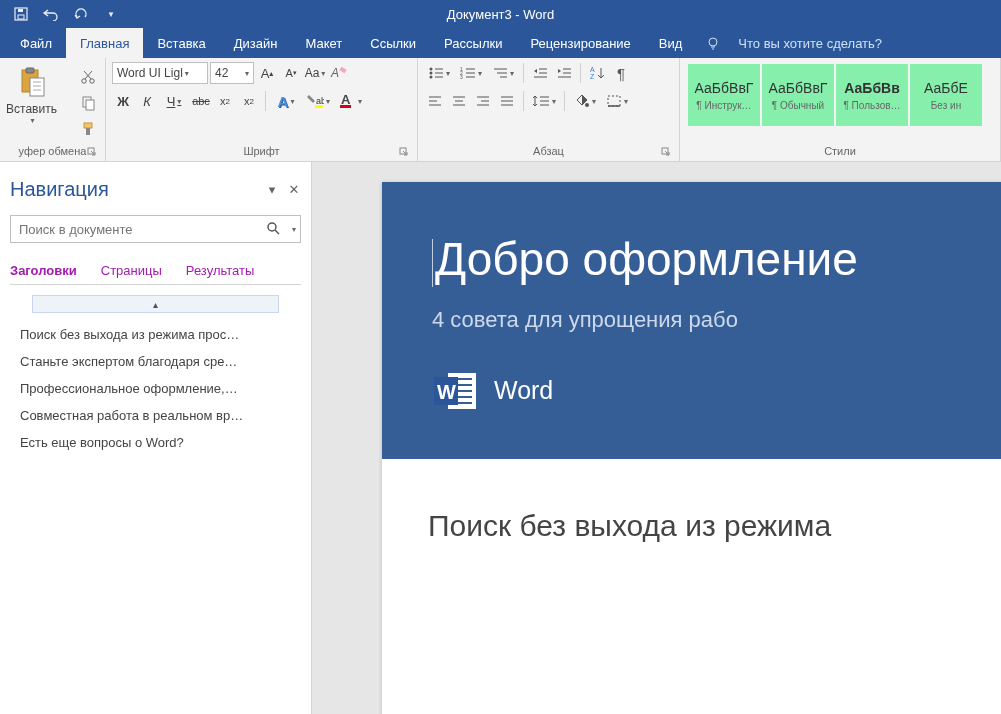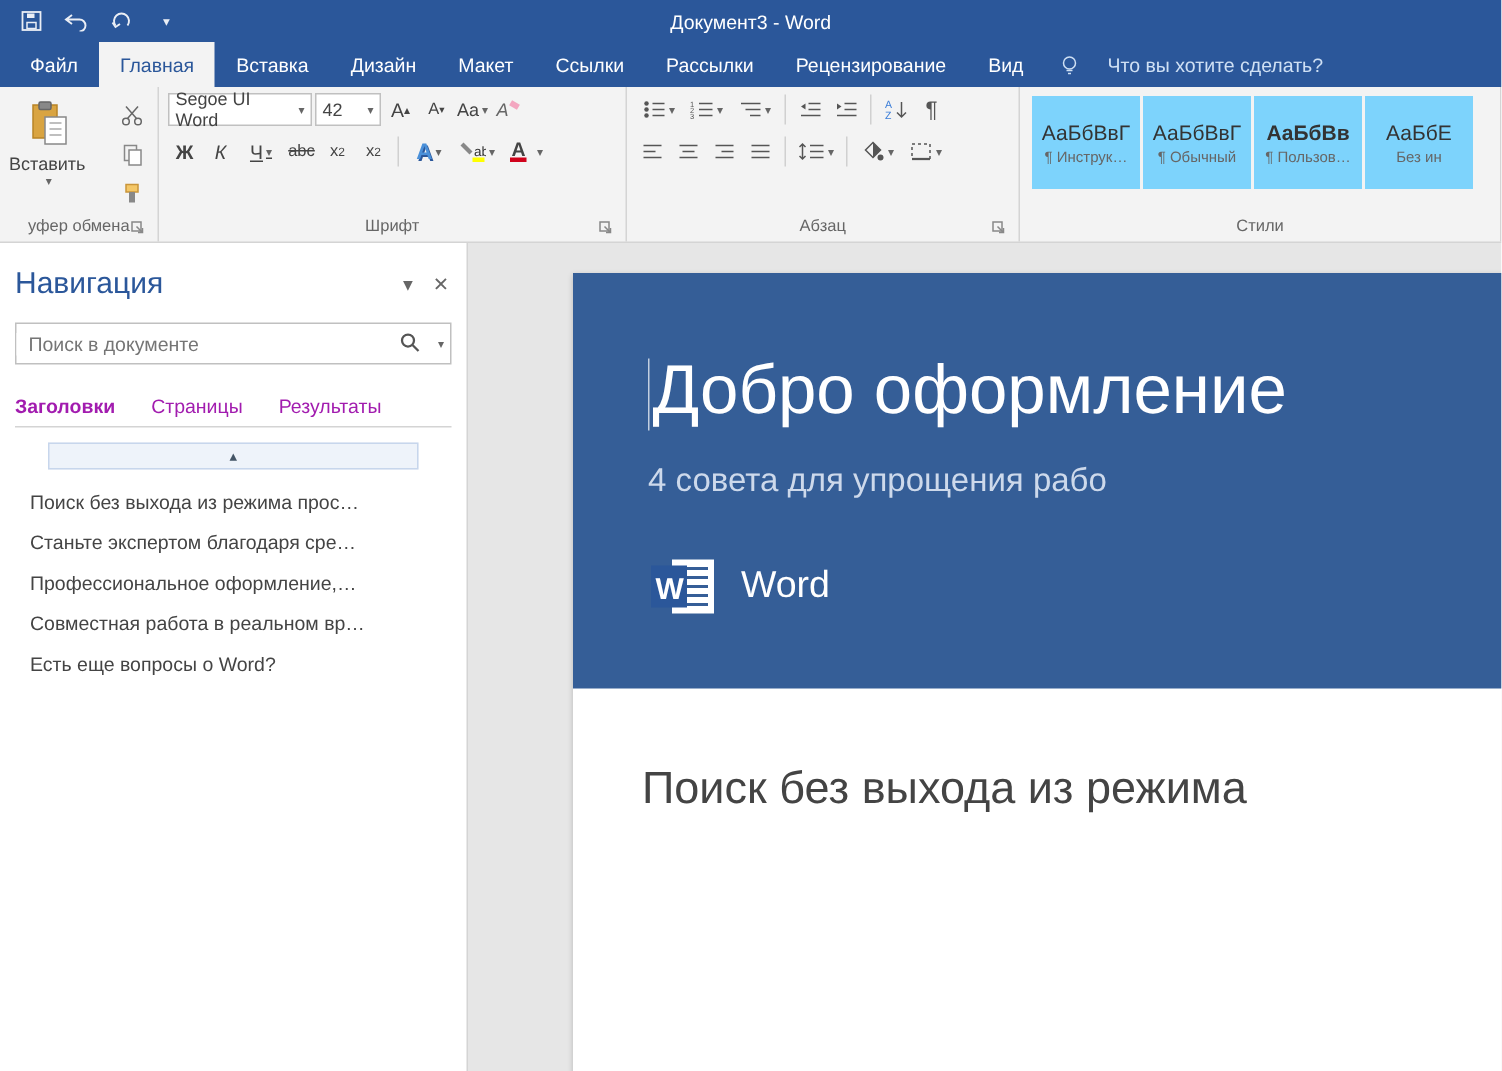--- a/index.html
+++ b/index.html
@@ -30,21 +30,21 @@
 .icon { display: inline-flex; align-items: center; justify-content: center; }
 .small-col { display: flex; flex-direction: column; gap: 4px; padding-top: 4px; }
 .small-btn { width: 22px; height: 22px; display: flex; align-items: center; justify-content: center; cursor: pointer; }
 .row { display: flex; align-items: center; gap: 2px; }
 .combo { border: 1px solid #c0c0c0; background: #fff; height: 22px; display: flex; align-items: center; padding: 0 4px; font-size: 12px; cursor: pointer; }
 .combo.font { width: 96px; }
 .combo.size { width: 44px; justify-content: space-between; }
 .caret { font-size: 8px; color: #666; margin-left: 2px; }
 
 .style-gallery { display: flex; gap: 2px; padding: 2px; flex: 1; }
-.style-item { border: 1px solid transparent; width: 72px; height: 62px; display: flex; flex-direction: column; align-items: center; justify-content: center; cursor: pointer; background: #7dd3fc; }
+.style-item { border: 1px solid transparent; width: 72px; height: 62px; display: flex; flex-direction: column; align-items: center; justify-content: center; cursor: pointer; background: #86efac; }
 .style-preview { font-size: 14px; color: #333; }
 .style-preview.bold { font-weight: bold; }
 .style-name { font-size: 10px; color: #666; margin-top: 4px; }
 
 
 .content { display: flex; height: calc(714px - 28px - 30px - 104px); }
 .nav-pane { width: 312px; border-right: 1px solid #d4d4d4; background: #fff; padding: 16px 10px 10px; }
 .nav-title { color: #2b579a; font-size: 20px; font-weight: 400; margin-bottom: 14px; display: flex; align-items: center; justify-content: space-between; }
 .nav-ctrls { display: flex; gap: 8px; align-items: center; }
 .nav-ctrl { width: 14px; height: 14px; cursor: pointer; color: #666; font-size: 13px; display: flex; align-items: center; justify-content: center; }
@@ -176,21 +176,21 @@
             <path d="M4 4 L8 8 M8 5 V8 H5" stroke="#888" fill="none"></path>
           </svg>
         </span>
     </div>
   </div>
 
   <div class="group" style="width:312px;">
     <div class="group-body" style="flex-direction:column; gap:6px;">
       <div class="row">
         <div class="combo font">
-            <span>Segoe UI Word</span>
+            <span>Word UI Ligl</span>
             <span class="caret">▾</span>
           </div>
         <div class="combo size">
             <span>42</span>
             <span class="caret">▾</span>
           </div>
         <div class="small-btn" style="font-size:13px;">A<span style="font-size:8px;vertical-align:super;">▴</span></div>
         <div class="small-btn" style="font-size:11px;">A<span style="font-size:7px;vertical-align:super;">▾</span></div>
         <div class="small-btn" style="font-size:12px;">Aa<span class="caret">▾</span></div>
         <div class="small-btn">

